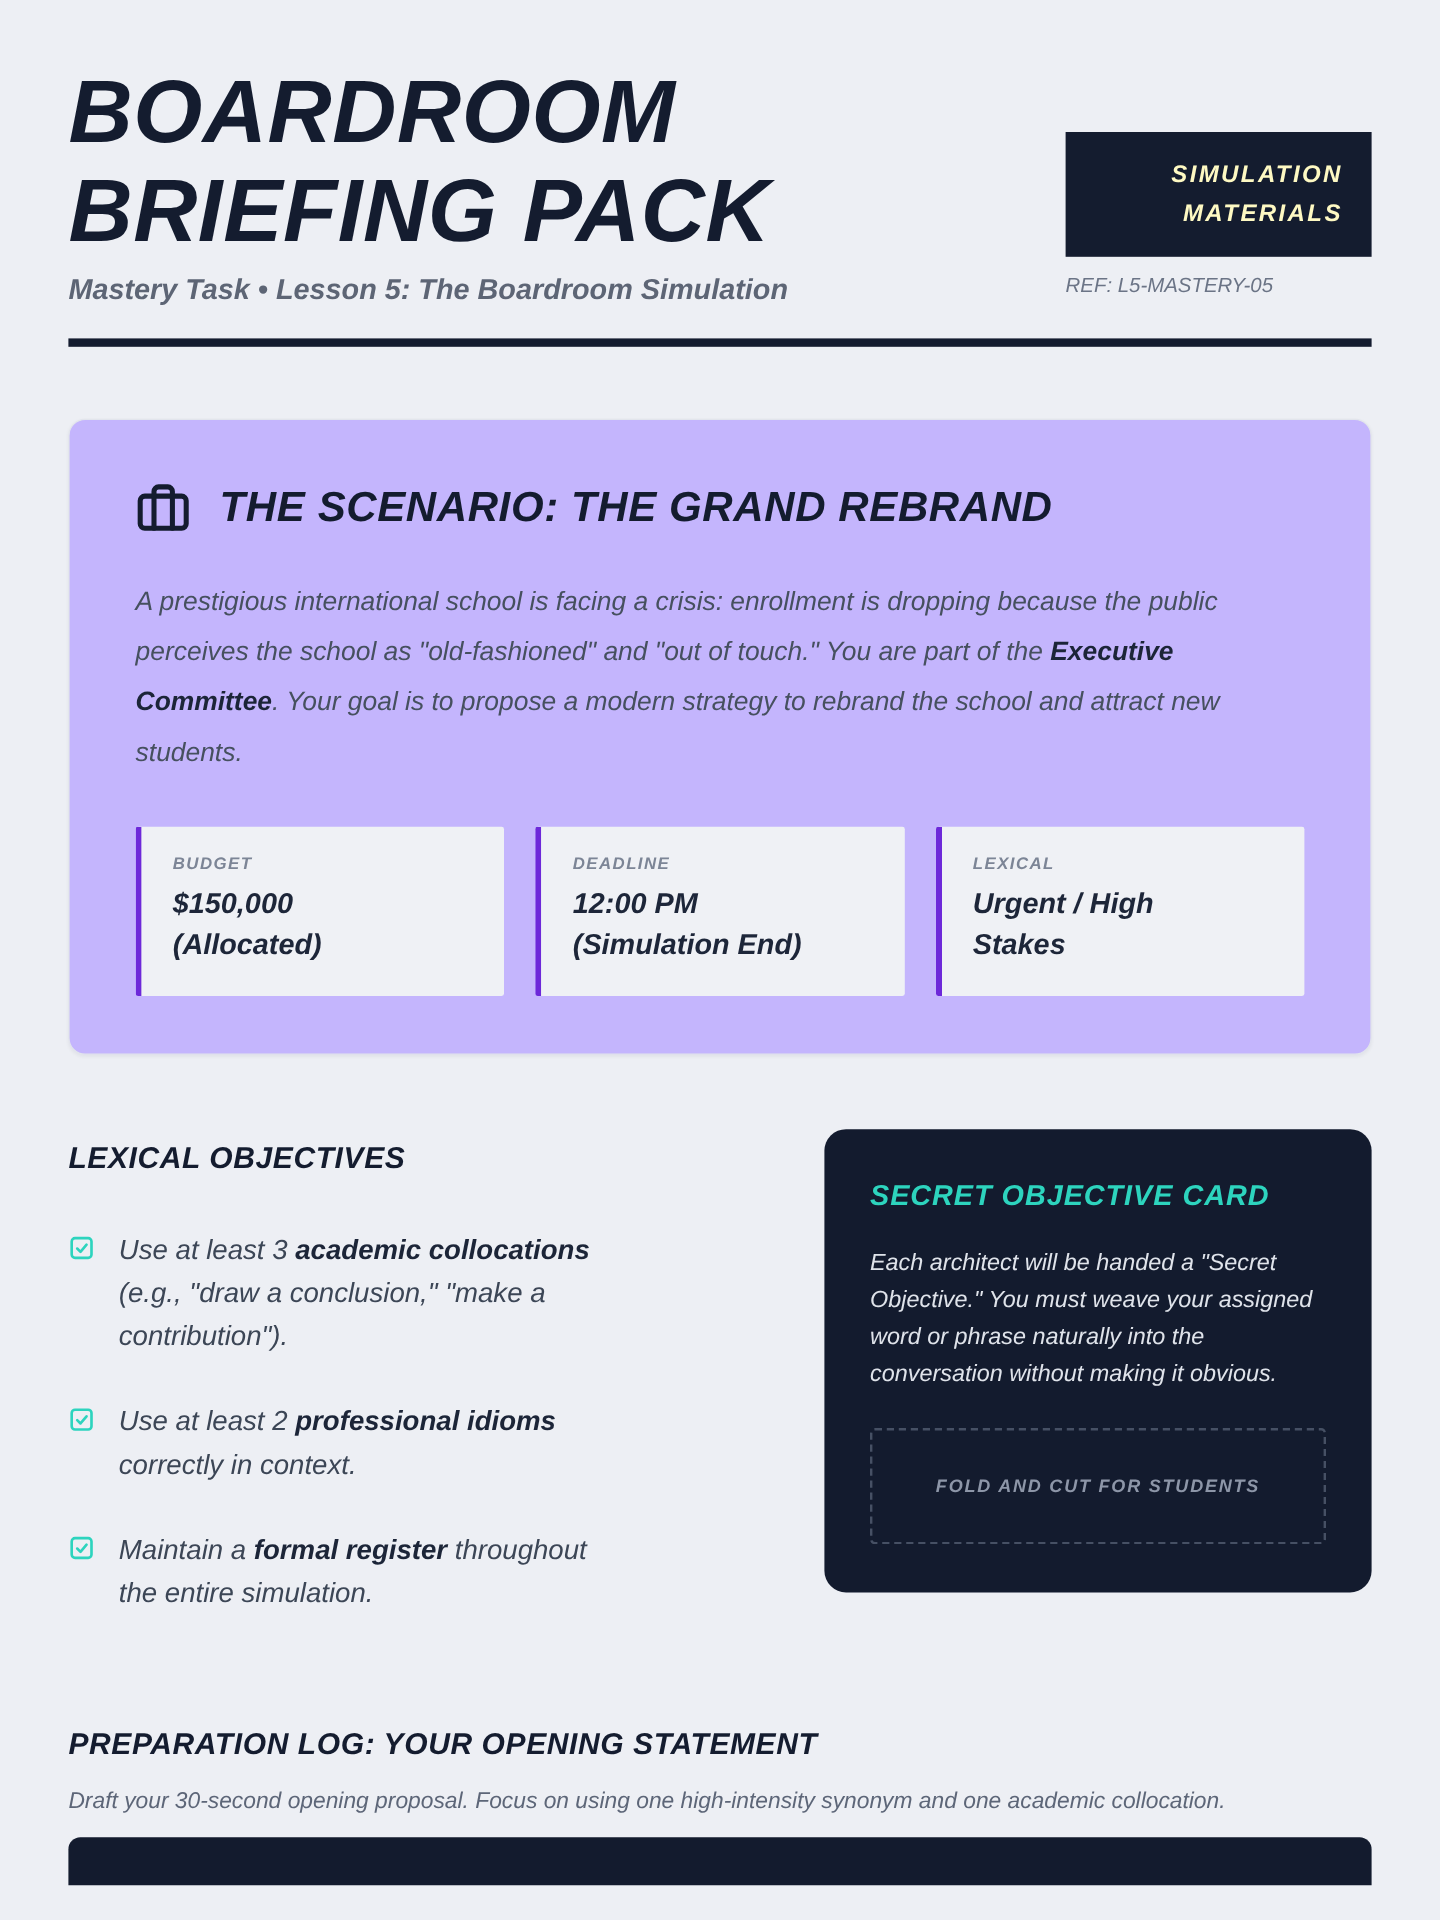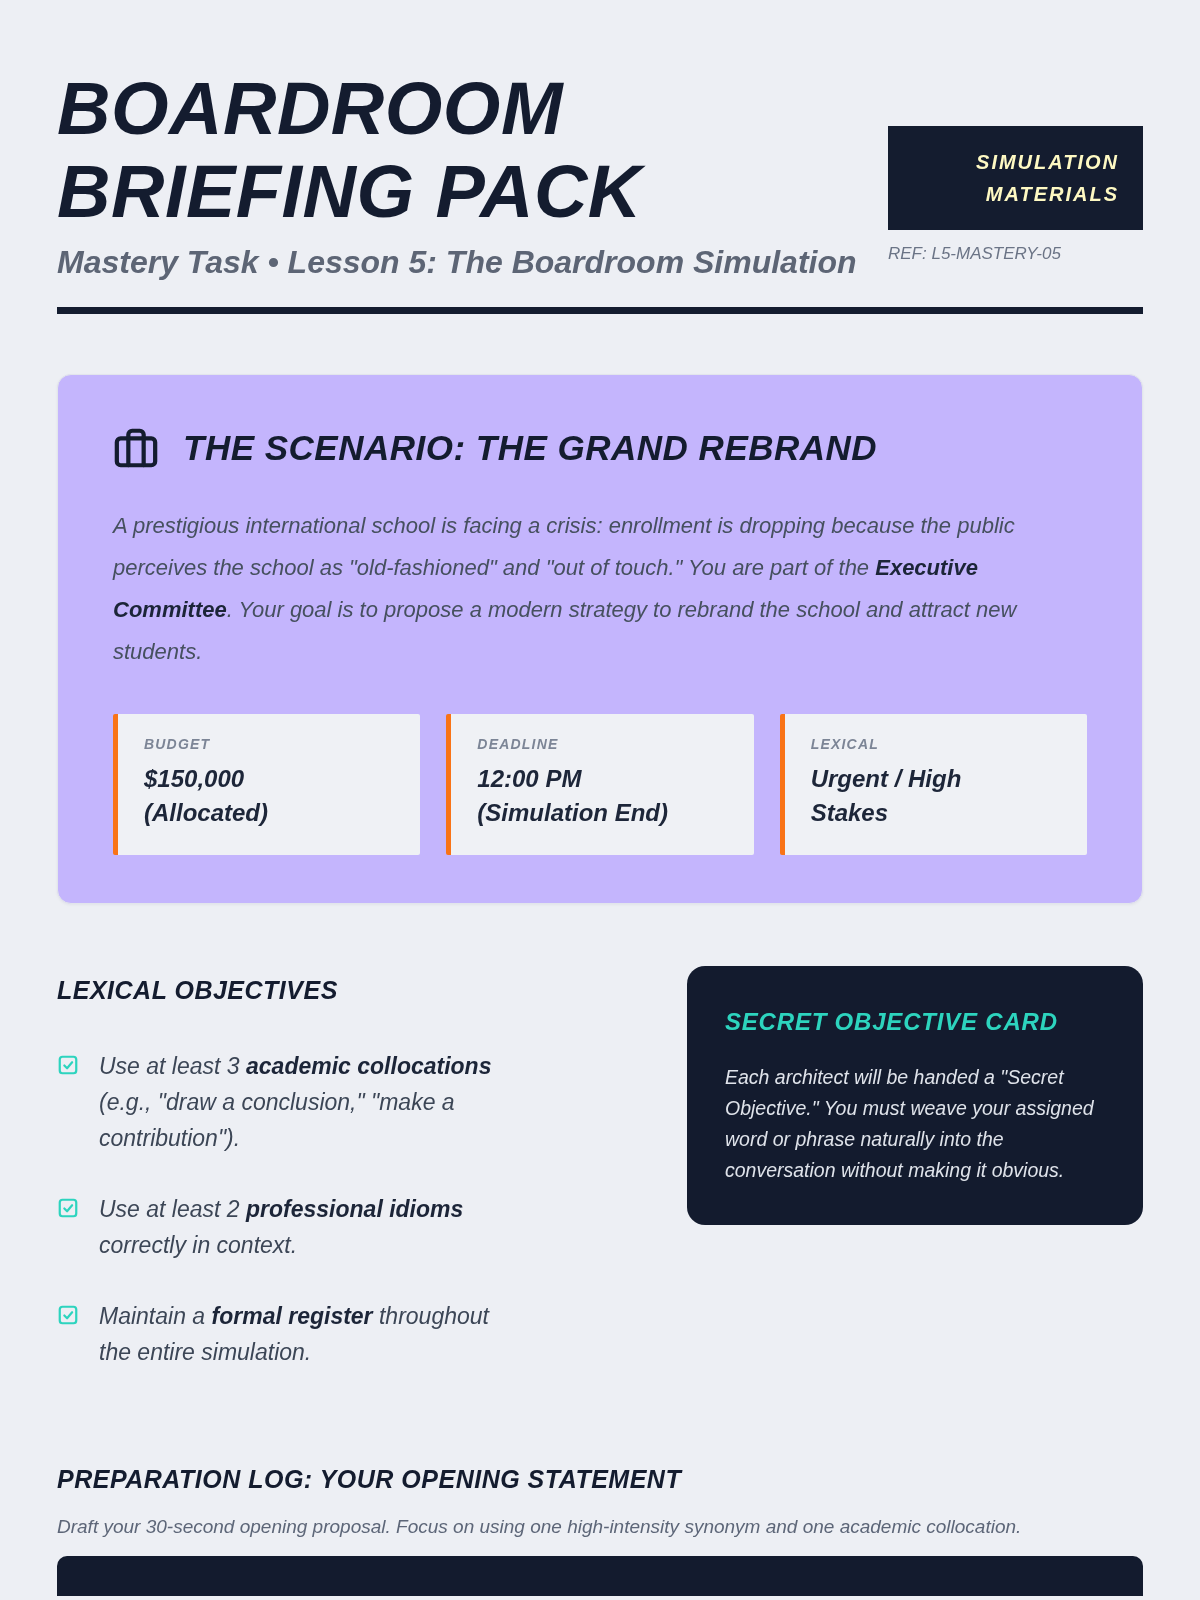--- a/index.html
+++ b/index.html
@@ -3,35 +3,35 @@
 <meta charset="utf-8">
 <style>
   * { margin: 0; padding: 0; box-sizing: border-box; }
   html, body { width: 1200px; height: 1600px; overflow: hidden; }
   body {
     background: #edeff4;
     font-family: "Liberation Sans", sans-serif;
     font-style: italic;
     color: #151d30;
   }
-  .page { padding: 68px 57px 0 57px; }
+  .page { padding: 52px 57px 0 57px; }
 
   
   .header { display: flex; justify-content: space-between; align-items: flex-start; }
   .title-block { flex: 1; }
   .page-title {
     font-size: 74px;
     line-height: 1.12;
     font-weight: 800;
     letter-spacing: 0.5px;
     color: #141c2f;
   }
   .subtitle {
     margin-top: 10px;
-    font-size: 32px;
+    font-size: 24px;
     font-weight: 700;
     color: #5d6575;
   }
   .badge-block { width: 255px; margin-top: 58px; }
   .badge {
     background: #141c2f;
     color: #fef9c3;
     text-align: right;
     padding: 20px 24px;
     font-size: 20px;
@@ -69,21 +69,21 @@
     font-size: 22px;
     line-height: 1.92;
     color: #46505f;
     max-width: 960px;
   }
   .scenario-body b { color: #1c2538; }
   .stats-row { margin-top: 40px; display: flex; gap: 26px; }
   .stat-box {
     flex: 1;
     background: #eff1f5;
-    border-left: 5px solid #f97316;
+    border-left: 5px solid #6d28d9;
     border-radius: 2px;
     padding: 22px 26px 24px 26px;
   }
   .stat-label {
     font-size: 14px;
     font-weight: 700;
     letter-spacing: 1.2px;
     color: #7c8596;
   }
   .stat-value {
@@ -238,20 +238,23 @@
             <polyline points="8 12.5 11 15.5 16.5 9"></polyline>
           </svg>
           <span><span>Maintain a </span><b>formal register</b><span> throughout the entire simulation.</span></span>
         </li>
       </ul>
     </div>
 
     <div class="secret-card">
       <div class="secret-heading">SECRET OBJECTIVE CARD</div>
       <div class="secret-body">Each architect will be handed a "Secret Objective." You must weave your assigned word or phrase naturally into the conversation without making it obvious.</div>
+      <div class="fold-box">
+        <div class="fold-text">FOLD AND CUT FOR STUDENTS</div>
+      </div>
     </div>
   </div>
 
   <div class="prep-section">
     <div class="section-heading">PREPARATION LOG: YOUR OPENING STATEMENT</div>
     <div class="prep-instructions">Draft your 30-second opening proposal. Focus on using one high-intensity synonym and one academic collocation.</div>
     <div class="writing-box-top"></div>
   </div>
 
 </div>

